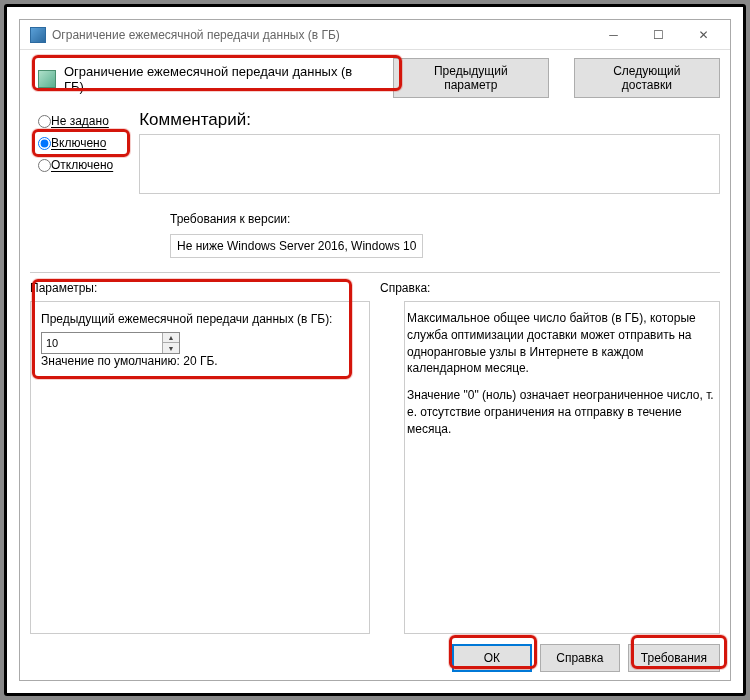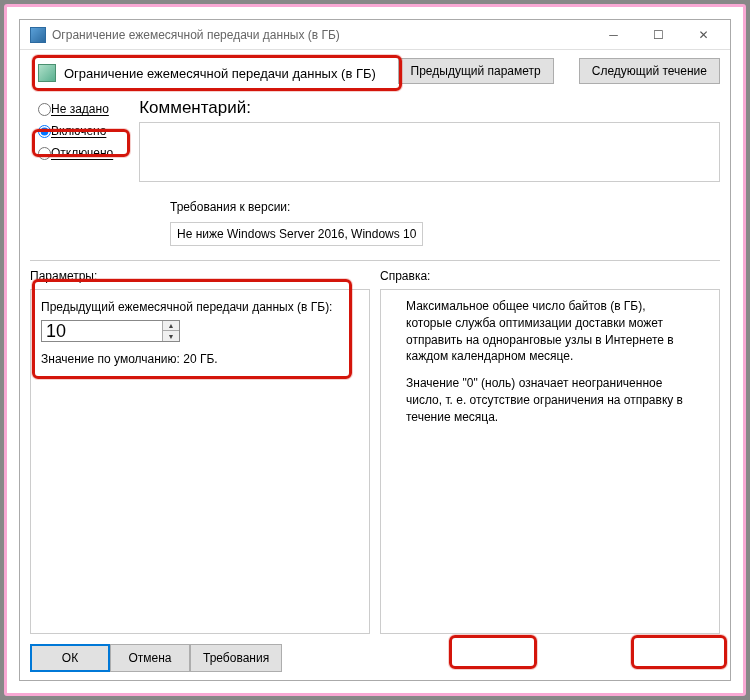--- a/index.html
+++ b/index.html
@@ -8,21 +8,21 @@
       font-size: 12px;
       background: #888;
       width: 750px;
       height: 700px;
       padding: 4px;
     }
     .outer-frame {
       width: 742px;
       height: 692px;
       background: #fff;
-      border: 3px solid #f9a8d4;
+      border: 3px solid #000000;
       border-radius: 3px;
       padding: 12px;
       position: relative;
     }
     .window {
       width: 100%;
       height: 100%;
       background: #fff;
       border: 1px solid #aaa;
       display: flex;
@@ -122,50 +122,53 @@
     .param-label { display: block; margin-bottom: 6px; }
     .spinner-wrap {
       display: inline-flex;
       border: 1px solid #888;
       height: 22px;
     }
     .spinner-input {
       width: 120px;
       border: none;
       padding: 0 4px;
-      font-size: 18px;
+      font-size: 11px;
       outline: none;
     }
     .spinner-btns { display: flex; flex-direction: column; border-left: 1px solid #aaa; }
     .spin-btn {
       width: 16px; height: 10px;
       background: #f0f0f0;
       border: none;
       font-size: 7px;
       line-height: 7px;
       cursor: pointer;
       display: flex;
       align-items: center;
       justify-content: center;
       color: #444;
     }
     .spin-btn:first-child { border-bottom: 1px solid #aaa; }
-    .default-text { margin-top: 10px; }
+    .default-text { }
 
     .help-box {
       border: 1px solid #ccc;
-      padding: 8px 25px;
+      padding: 8px 2px;
       flex: 1;
       overflow-y: scroll;
       line-height: 1.4;
+      margin-left: 24px;
     }
     .help-box p { margin-bottom: 10px; }
 
     .bottom-buttons {
       display: flex;
+      justify-content: flex-end;
+      gap: 8px;
       padding: 10px 0 0;
     }
     .btn.primary { border: 2px solid #0078d7; background: #e1e1e1; }
 
     
     .hl {
       position: absolute;
       border: 3px solid #d4150b;
       border-radius: 6px;
       pointer-events: none;
@@ -190,21 +193,21 @@
 
     <div class="content">
 
       <div class="top-row">
         <div class="title-block">
           <div class="icon-sm"></div>
           <span>Ограничение ежемесячной передачи данных (в ГБ)</span>
         </div>
         <div class="nav-buttons">
           <button class="btn">Предыдущий параметр</button>
-          <button class="btn">Следующий течение</button>
+          <button class="btn">Следующий доставки</button>
         </div>
       </div>
 
       <div class="radio-comment-row">
         <div class="radio-group">
           <div class="radio-item">
             <input type="radio" name="state" style="">
             <label>Не задано</label>
           </div>
           <div class="radio-item">
@@ -252,21 +255,21 @@
           <div class="col-header">Справка:</div>
           <div class="help-box">
             <p>Максимальное общее число байтов (в ГБ), которые служба оптимизации доставки может отправить на одноранговые узлы в Интернете в каждом календарном месяце.</p>
             <p>Значение "0" (ноль) означает неограниченное число, т. е. отсутствие ограничения на отправку в течение месяца.</p>
           </div>
         </div>
       </div>
 
       <div class="bottom-buttons">
         <button class="btn primary" style="min-width:80px">ОК</button>
-        <button class="btn" style="min-width:80px">Отмена</button>
+        <button class="btn" style="min-width:80px">Справка</button>
         <button class="btn" style="min-width:90px">Требования</button>
       </div>
 
     </div>
   </div>
 
   <div class="hl" style="left:25px; top:48px; width:370px; height:36px;"></div>
   <div class="hl" style="left:25px; top:122px; width:98px; height:28px;"></div>
   <div class="hl" style="left:25px; top:272px; width:320px; height:100px;"></div>
   <div class="hl" style="left:442px; top:628px; width:88px; height:34px;"></div>

